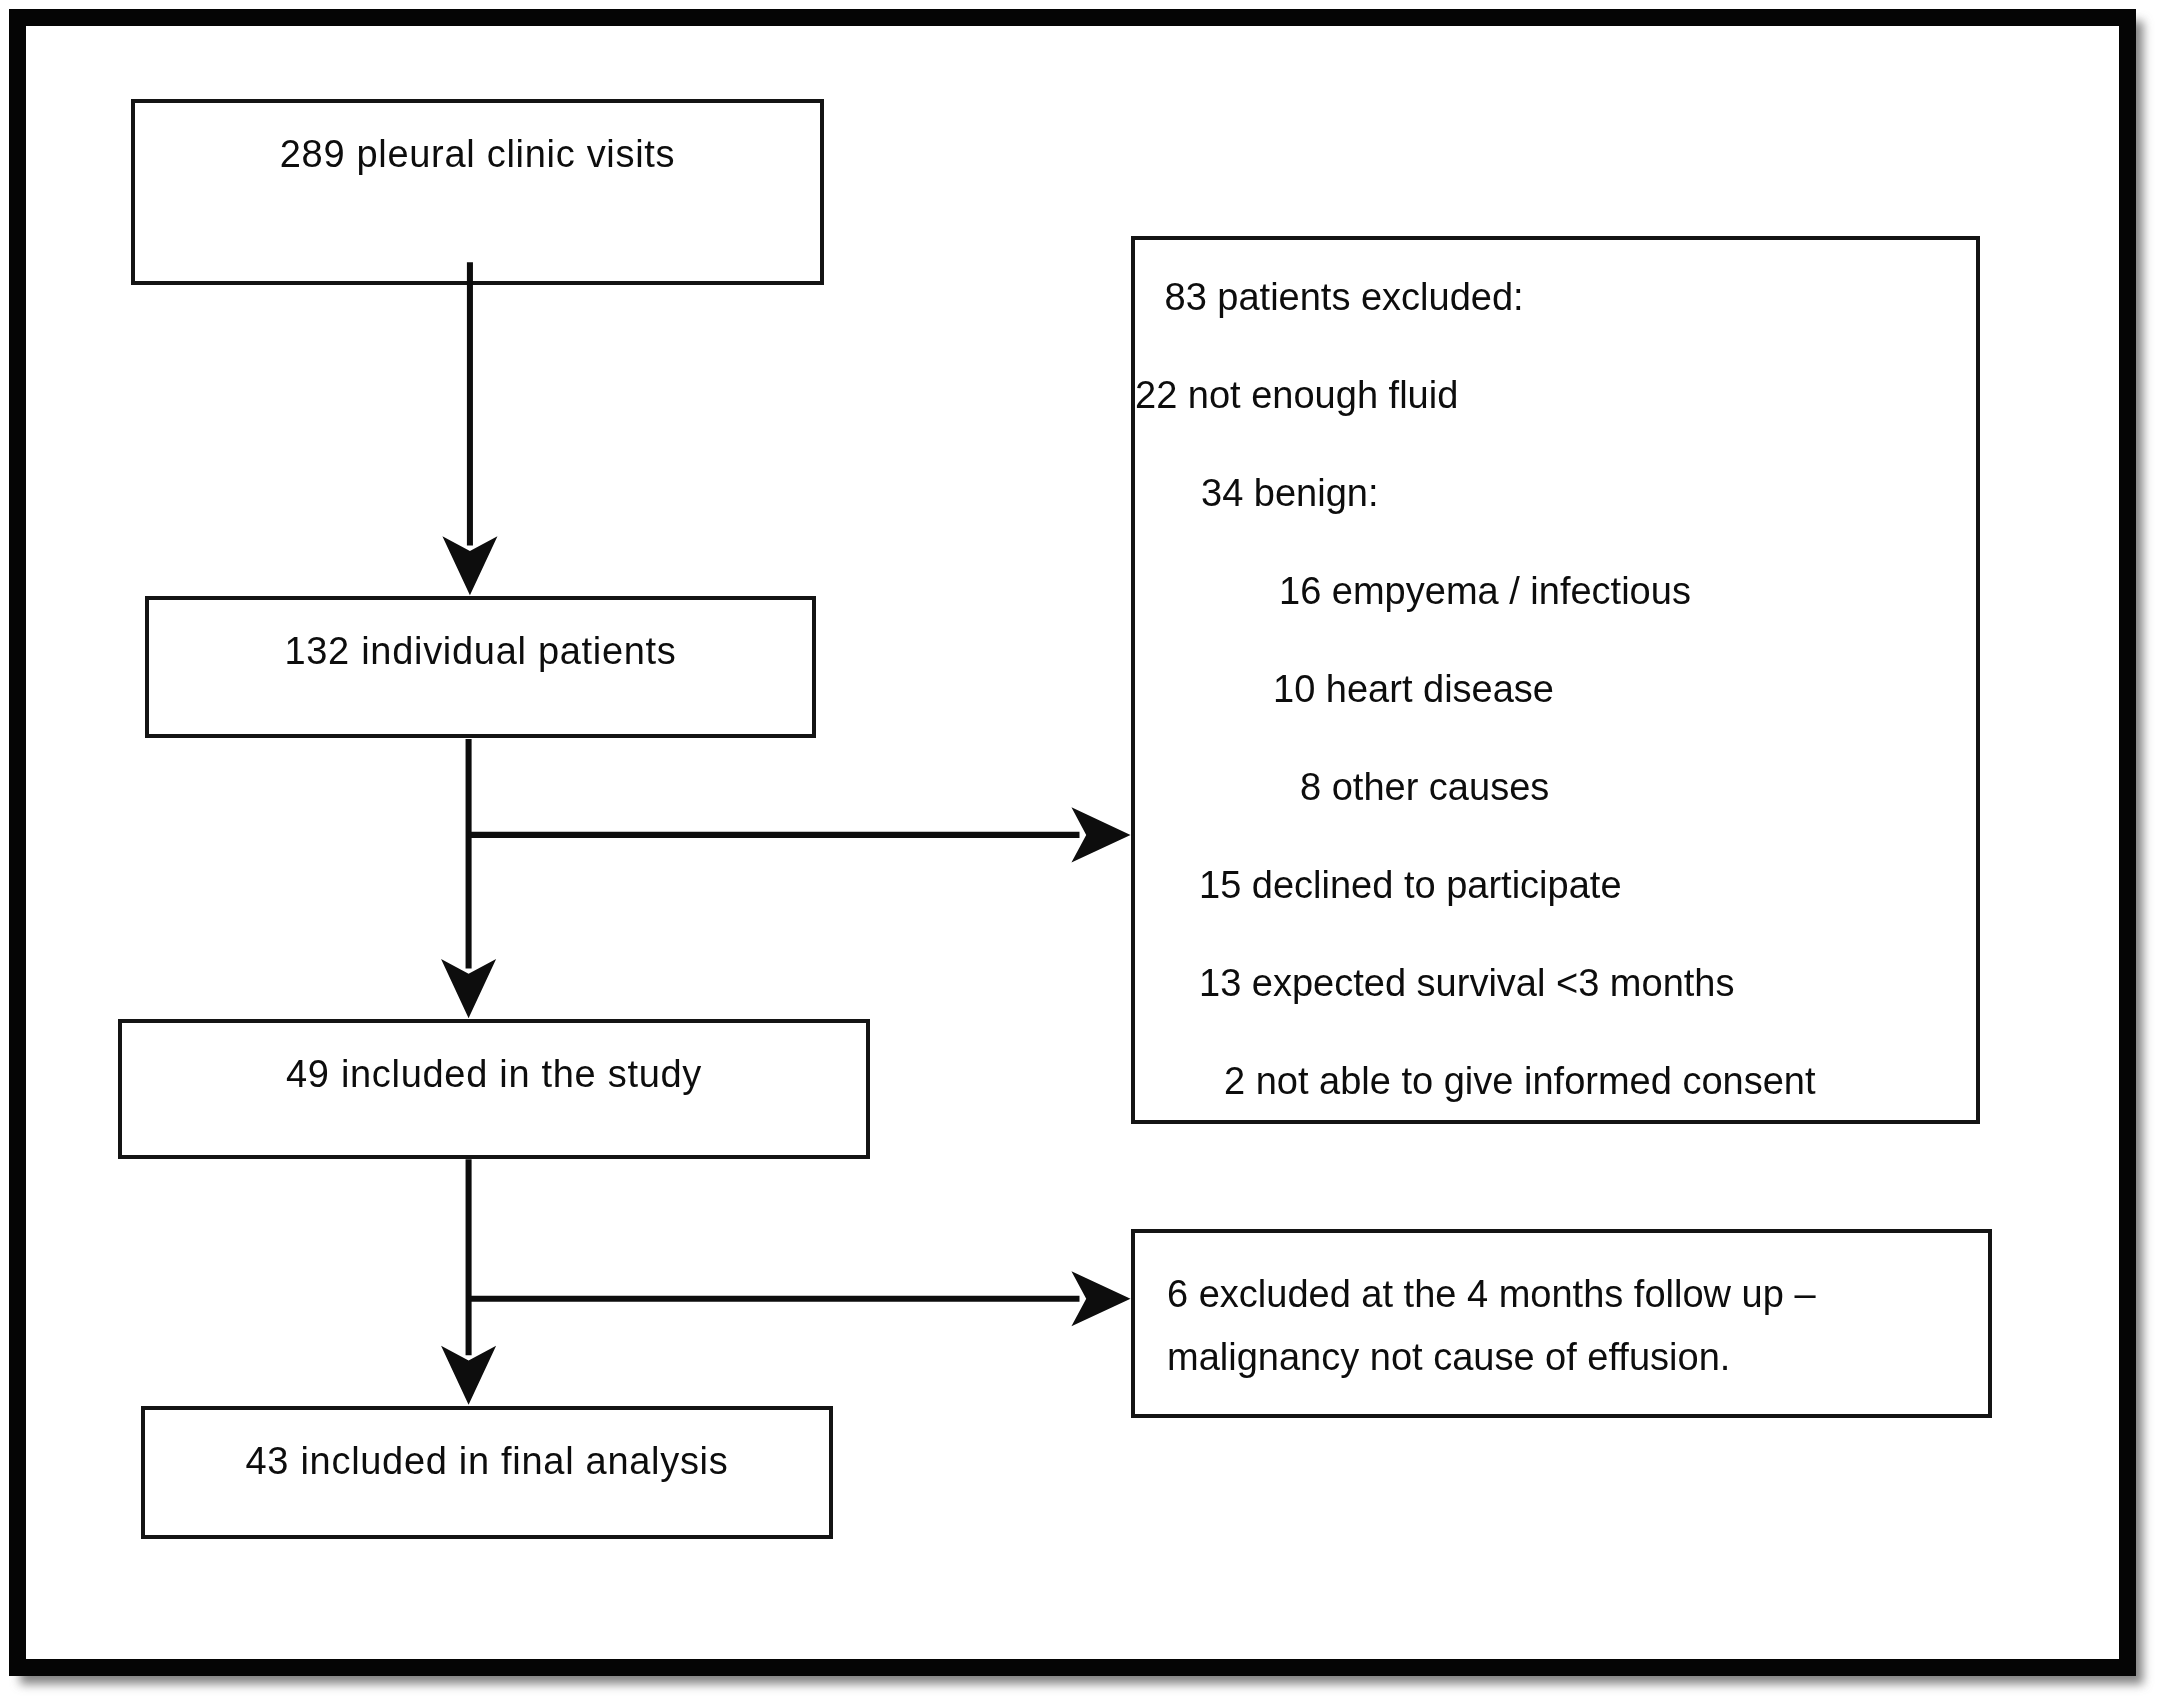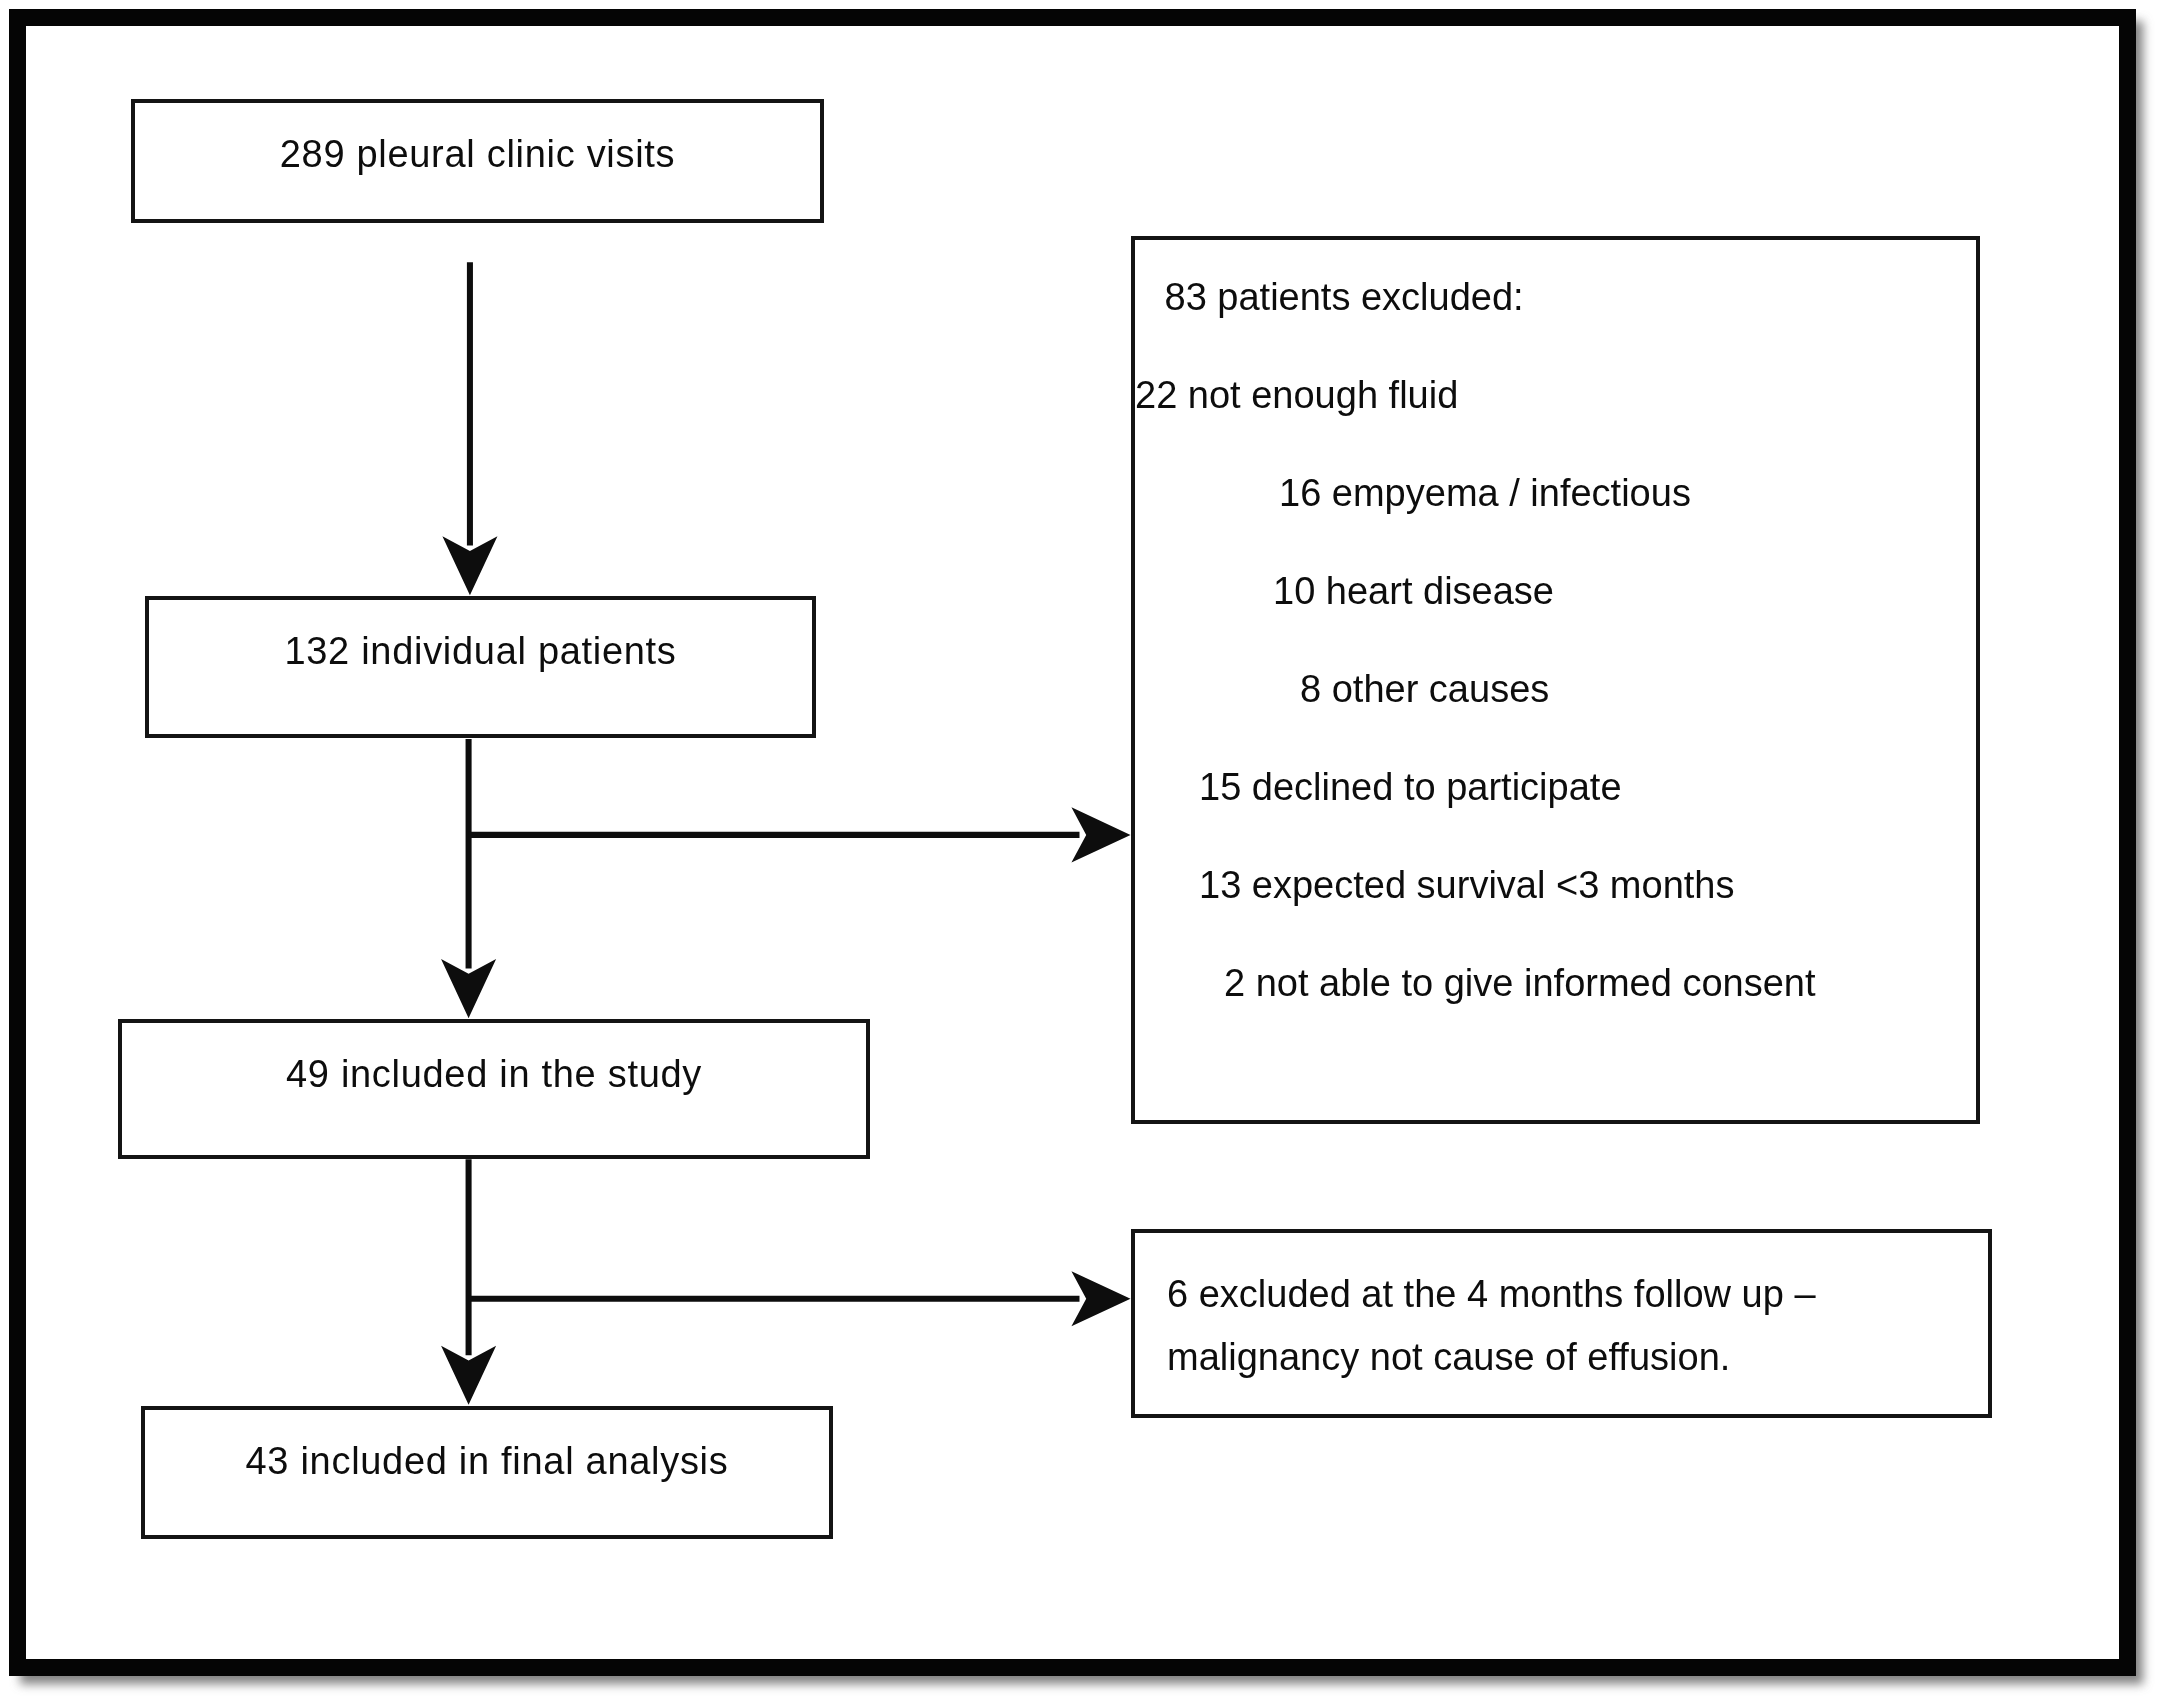--- a/index.html
+++ b/index.html
@@ -35,21 +35,21 @@
     font-size: 38px;
     line-height: 43px;
     color: #0d0d0d;
   }
   .fbox .flabel {
     display: block;
     text-align: center;
     padding-top: 29.5px;
     letter-spacing: 0.7px;
   }
-  .box-289 { left: 131px; top: 99px;  width: 693px; height: 124px; border-width: 4.7px; }
+  .box-289 { left: 131px; top: 99px;  width: 693px; height: 186px; border-width: 4.7px; }
   .box-132 { left: 145px; top: 596px;  width: 671px; height: 142px; }
   .box-49  { left: 118px; top: 1019px; width: 752px; height: 140px; }
   .box-43  { left: 141px; top: 1406px; width: 692px; height: 133px; }
 
   .excl-1 {
     left: 1131px; top: 236px; width: 849px; height: 888px;
     border-width: 4.7px;
     padding-top: 8px;
   }
   .excl-1 .xline {
@@ -92,20 +92,21 @@
     <span class="flabel">49 included in the study</span>
   </div>
 
   <div class="fbox box-43">
     <span class="flabel">43 included in final analysis</span>
   </div>
 
   <div class="fbox excl-1">
     <div class="xline" style="padding-left:29.5px">83 patients excluded:</div>
     <div class="xline" style="">22 not enough fluid</div>
+    <div class="xline" style="padding-left:66px">34 benign:</div>
     <div class="xline" style="padding-left:144px">16 empyema / infectious</div>
     <div class="xline" style="padding-left:138px">10 heart disease</div>
     <div class="xline" style="padding-left:165px">8 other causes</div>
     <div class="xline" style="padding-left:64px">15 declined to participate</div>
     <div class="xline" style="padding-left:64px">13 expected survival &lt;3 months</div>
     <div class="xline" style="padding-left:89px">2 not able to give informed consent</div>
   </div>
 
   <div class="fbox excl-2">
     <div class="x2line">6 excluded at the 4 months follow up –</div>

